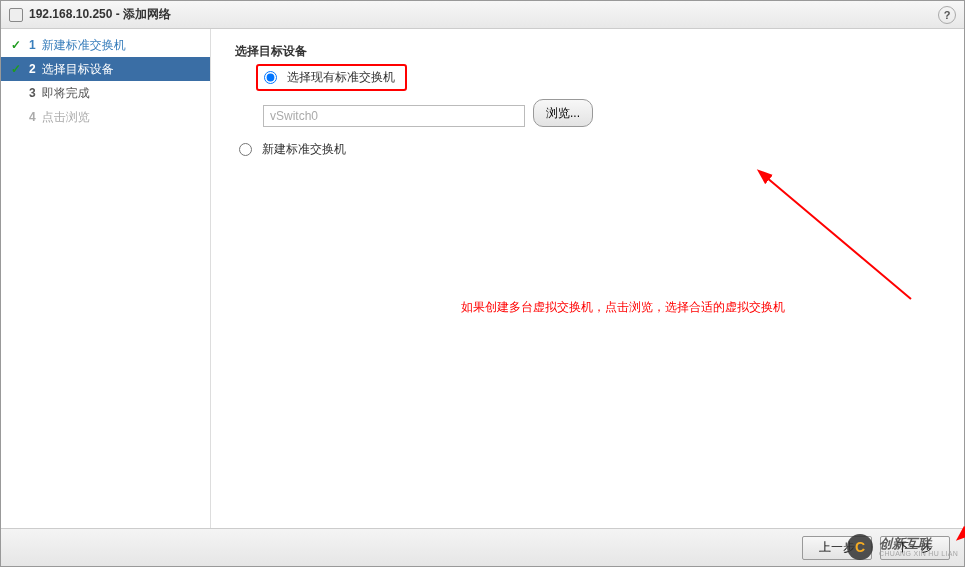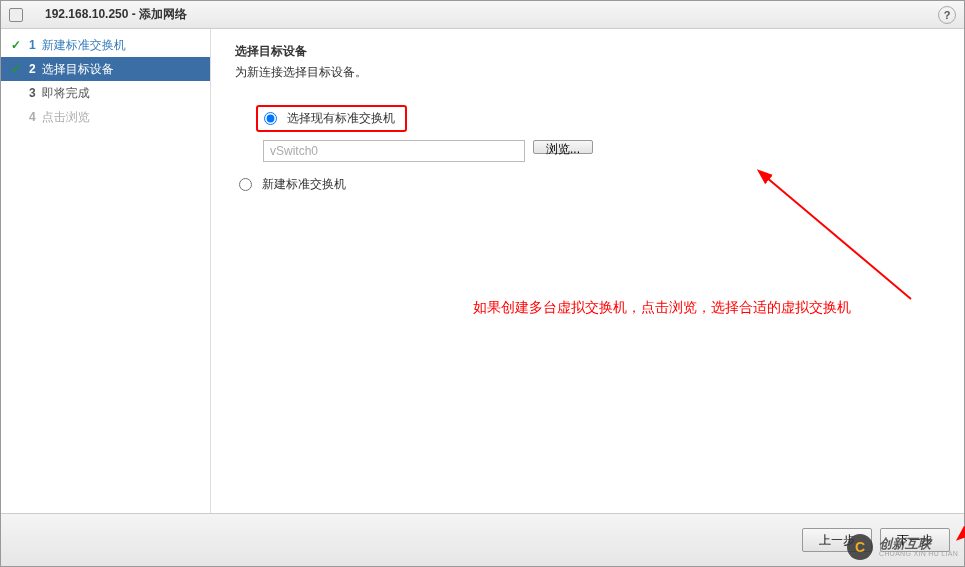--- a/index.html
+++ b/index.html
@@ -22,21 +22,20 @@
     }
     .titlebar {
       height: 28px;
       background: linear-gradient(#f7f7f7, #e8e8e8);
       border-bottom: 1px solid #ccc;
       display: flex;
       align-items: center;
       padding: 0 8px;
       color: #333;
       font-weight: bold;
-      gap: 16px;
     }
     .title-icon {
       width: 14px; height: 14px;
       border: 1px solid #888;
       border-radius: 2px;
       margin-right: 6px;
       background: #eee;
     }
     .help-icon {
       margin-left: auto;
@@ -101,59 +100,59 @@
     .radio-row.highlight {
       border: 2px solid red;
       padding: 3px 10px 3px 4px;
       width: fit-content;
       border-radius: 3px;
       margin-left: 21px;
     }
     .radio-row input[type=radio] { margin: 0 4px 0 2px; }
     .switch-row {
       display: flex;
-      align-items: flex-start;
+      align-items: flex-end;
       gap: 8px;
       margin-bottom: 14px;
       margin-left: 16px;
       padding-left: 12px;
     }
     .switch-input {
       width: 262px;
       height: 22px;
       border: 1px solid #bbb;
       padding: 0 6px;
       color: #aaa;
       background: #fff;
       font-family: inherit;
       font-size: 12px;
     }
     .browse-btn {
-      height: 14px;
+      height: 28px;
       padding: 0 12px;
       background: linear-gradient(#f7f7f7,#e3e3e3);
       border: 1px solid #999;
-      border-radius: 2px;
+      border-radius: 10px;
       cursor: pointer;
       font-family: inherit;
       font-size: 12px;
     }
     .annotation {
       color: red;
-      font-size: 14px;
+      font-size: 12px;
       position: absolute;
-      left: 262px;
+      left: 250px;
       top: 270px;
     }
     .arrow1, .arrow2 {
       position: absolute;
       pointer-events: none;
     }
     .footer {
-      height: 53px;
+      height: 38px;
       border-top: 1px solid #ccc;
       background: linear-gradient(#f4f4f4,#e6e6e6);
       display: flex;
       align-items: center;
       justify-content: flex-end;
       padding: 0 14px;
       gap: 8px;
     }
     .footer .nav-btn {
       height: 24px;
@@ -217,21 +216,20 @@
       </div>
       <div class="step disabled">
         <span class="check"></span>
         <span class="step-num">4</span>
         <span>点击浏览</span>
       </div>
     </div>
 
     <div class="main">
       <div class="section-title">选择目标设备</div>
-      <div class="section-sub">为新连接选择目标设备。</div>
 
       <label class="radio-row highlight">
         <input type="radio" name="sw" checked="" style="">
         <span>选择现有标准交换机</span>
       </label>
 
       <div class="switch-row">
         <input class="switch-input" type="text" disabled="" value="vSwitch0" style="">
         <button class="browse-btn">浏览...</button>
       </div>

